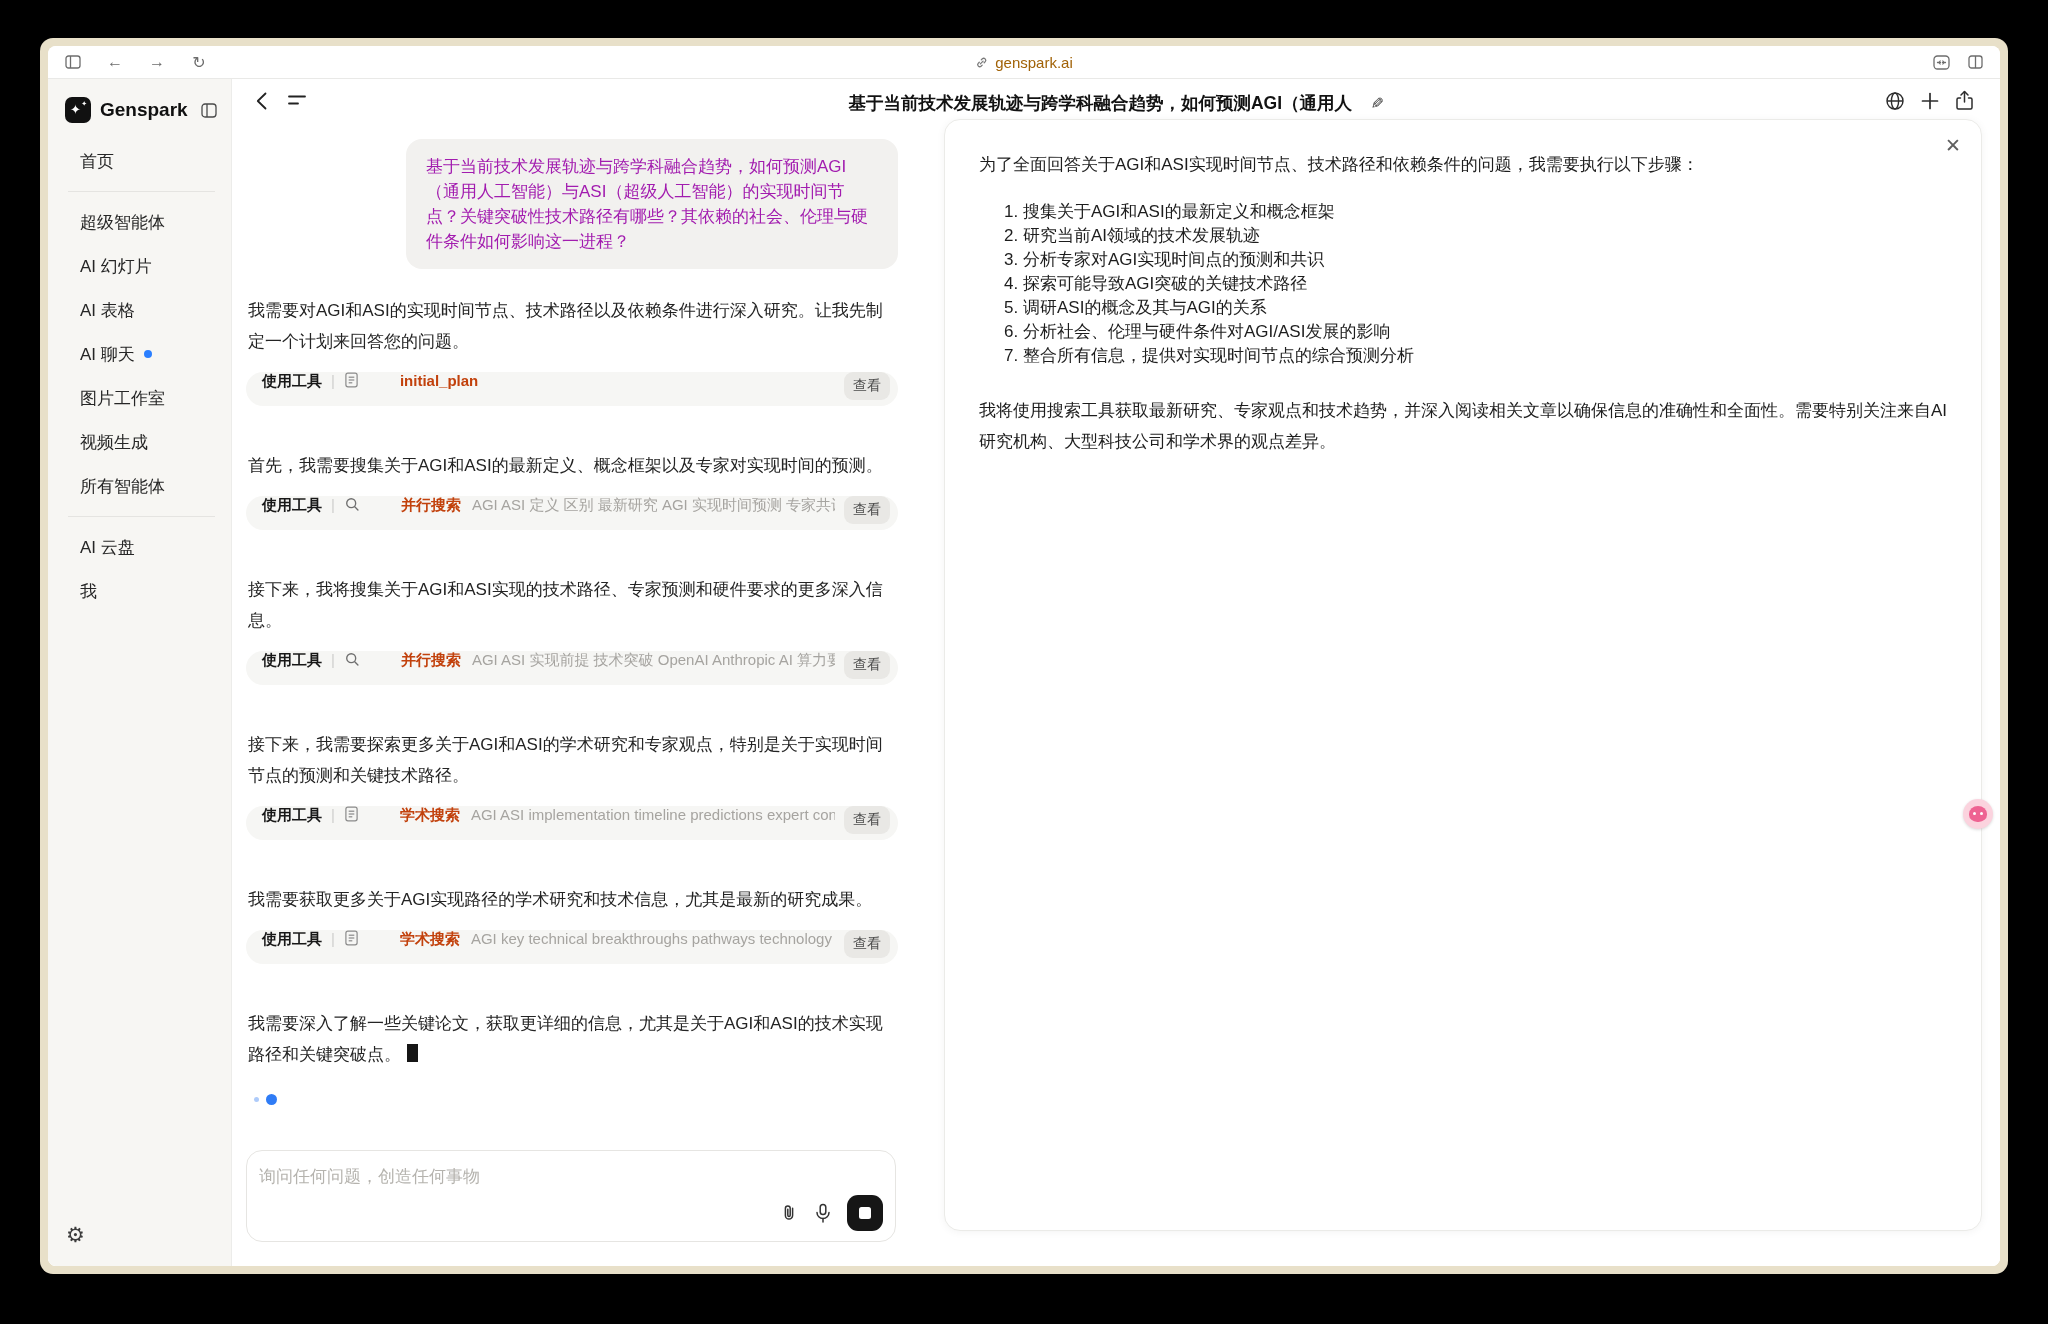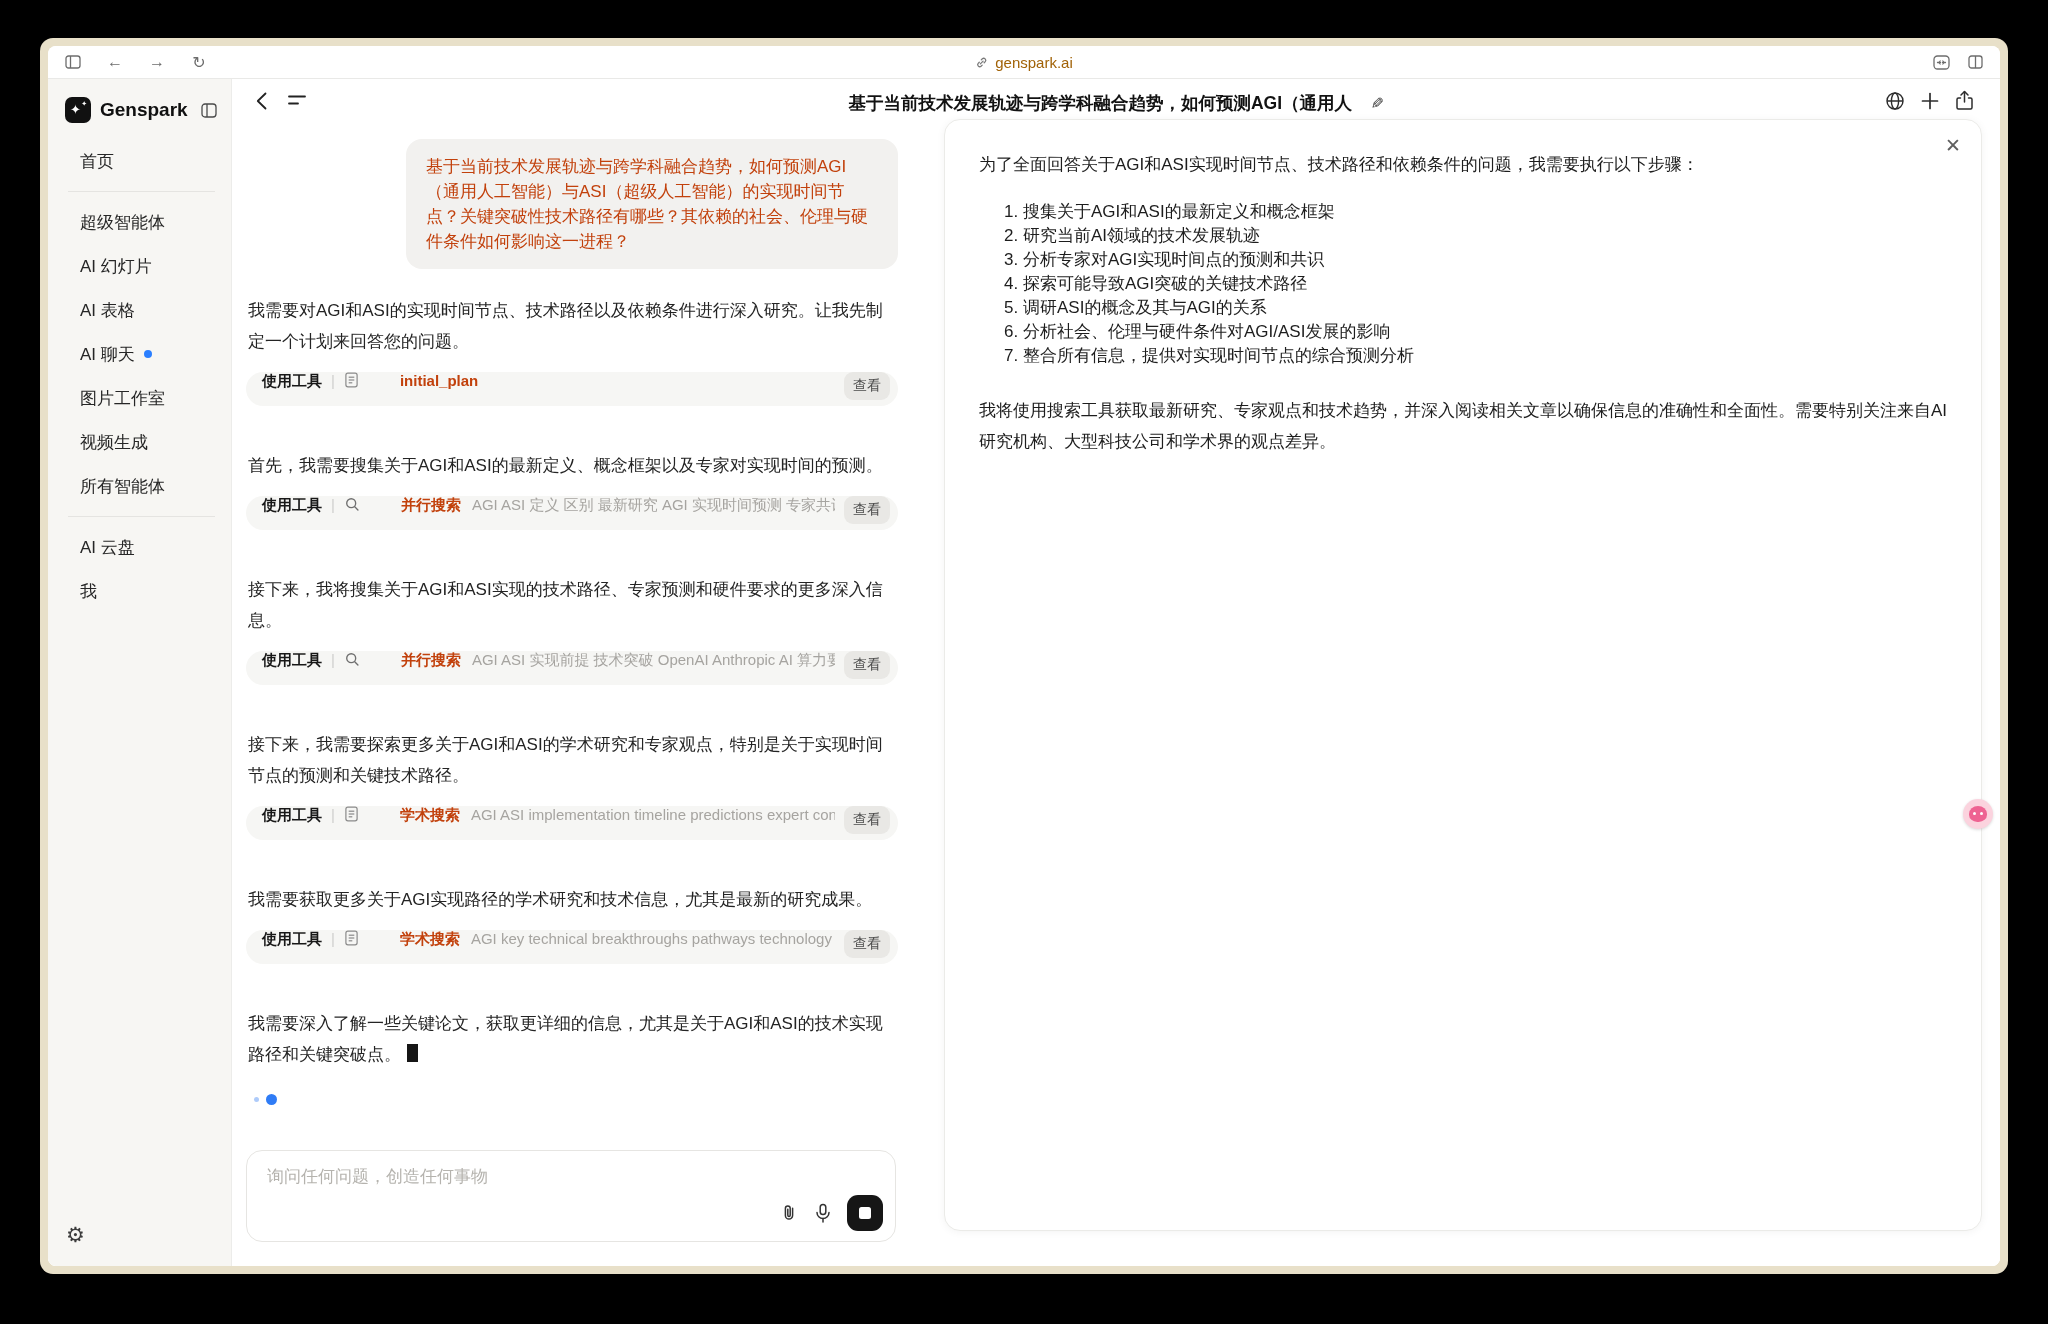--- a/index.html
+++ b/index.html
@@ -28,36 +28,36 @@
   .gear{position:absolute;left:18px;bottom:20px;font-size:21px;color:#3c3c3c;line-height:22px;}
   .main{flex:1;position:relative;background:#fff;min-width:0;}
   
   .hdr-back{position:absolute;left:24px;top:13px;}
   .hdr-sort{position:absolute;left:56px;top:15px;}
   .hdr-title{position:absolute;left:50%;top:12px;transform:translateX(-50%);white-space:nowrap;font-size:17.5px;font-weight:bold;color:#121212;display:flex;align-items:center;gap:18px;}
   .pencil{font-size:16px;font-weight:normal;color:#333;transform:scaleX(-1);display:inline-block;}
   .hdr-right{position:absolute;right:26px;top:11px;display:flex;align-items:center;gap:15px;}
   
   .chat-col{position:absolute;left:14px;top:44px;width:652px;}
-  .bubble{margin:16px 0 0 auto;max-width:452px;background:#f2f1ef;border-radius:16px;padding:15px 20px;font-size:17px;line-height:25px;color:#c2410c;}
+  .bubble{margin:16px 0 0 auto;max-width:452px;background:#f2f1ef;border-radius:16px;padding:15px 20px;font-size:17px;line-height:25px;color:#a21caf;}
   .turns{margin-top:26px;}
   .msg{font-size:17px;line-height:31px;color:#242424;margin:0 0 15px 2px;}
   .cursor{display:inline-block;width:11px;height:18px;background:#161616;margin-left:6px;vertical-align:-2px;}
   .pill{height:34px;border-radius:17px;background:#f6f6f4;display:flex;align-items:flex-start;gap:9px;padding:0 8px 0 16px;margin-bottom:44px;font-size:15px;}
   .tool-label{font-weight:bold;color:#181818;}
   .sep{color:#cfcfcd;}
   .tool-name{color:#c2410c;font-weight:700;white-space:nowrap;margin-left:32px;}
   .query{color:#a6a4a0;flex:1;white-space:nowrap;overflow:hidden;margin-left:2px;}
   .view{background:#e9e8e5;color:#4a4a4a;border-radius:9px;padding:5px 9px;font-size:14px;flex:0 0 auto;cursor:pointer;}
   .dots{display:flex;align-items:center;gap:7px;margin:24px 0 0 8px;}
   .dot-sm{width:5px;height:5px;border-radius:50%;background:#aecbfa;}
   .dot-lg{width:11px;height:11px;border-radius:50%;background:#2f7cf6;}
   
   .input-box{position:absolute;left:14px;bottom:24px;width:650px;height:92px;border:1.5px solid #e6e5e2;border-radius:16px;background:#fff;box-sizing:border-box;}
-  .placeholder{position:absolute;left:20px;top:14px;font-size:17px;color:#b5b3ae;}
+  .placeholder{position:absolute;left:12px;top:14px;font-size:17px;color:#b5b3ae;}
   .input-ics{position:absolute;right:12px;bottom:10px;display:flex;align-items:center;gap:15px;}
   .stop-btn{width:36px;height:36px;background:#161616;border-radius:11px;display:flex;align-items:center;justify-content:center;cursor:pointer;}
   .stop-sq{width:12px;height:12px;background:#fff;border-radius:2.5px;}
   
   .panel{position:absolute;left:712px;top:40px;width:1038px;height:1112px;background:#fff;border:1px solid #ebebe8;border-radius:16px;box-shadow:0 1px 8px rgba(0,0,0,.05);box-sizing:border-box;padding:26px 30px;}
   .close-x{position:absolute;top:16px;right:20px;font-size:19px;color:#5f5f5f;cursor:pointer;line-height:19px;}
   .p-intro{font-size:17px;line-height:26px;color:#1d1d1d;margin:6px 0 0 4px;}
   .p-steps{margin:22px 0 0 0;padding-left:48px;color:#1d1d1d;}
   .p-steps li{font-size:17px;line-height:24px;margin:0;}
   .p-outro{font-size:17px;line-height:31px;color:#1d1d1d;margin:27px 0 0 4px;}

